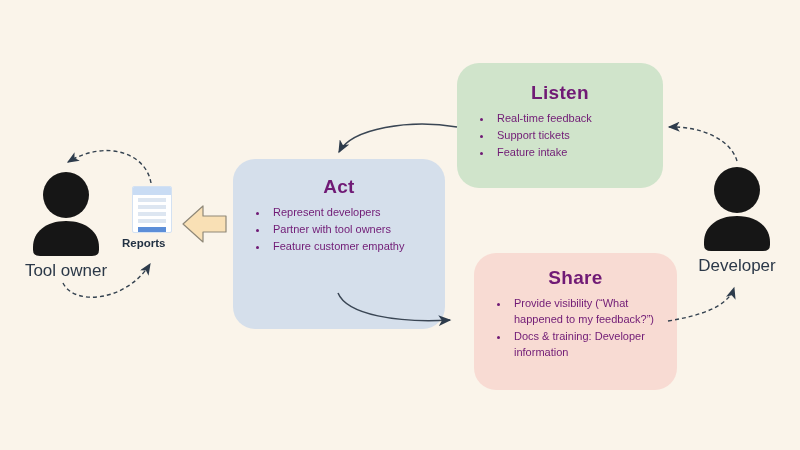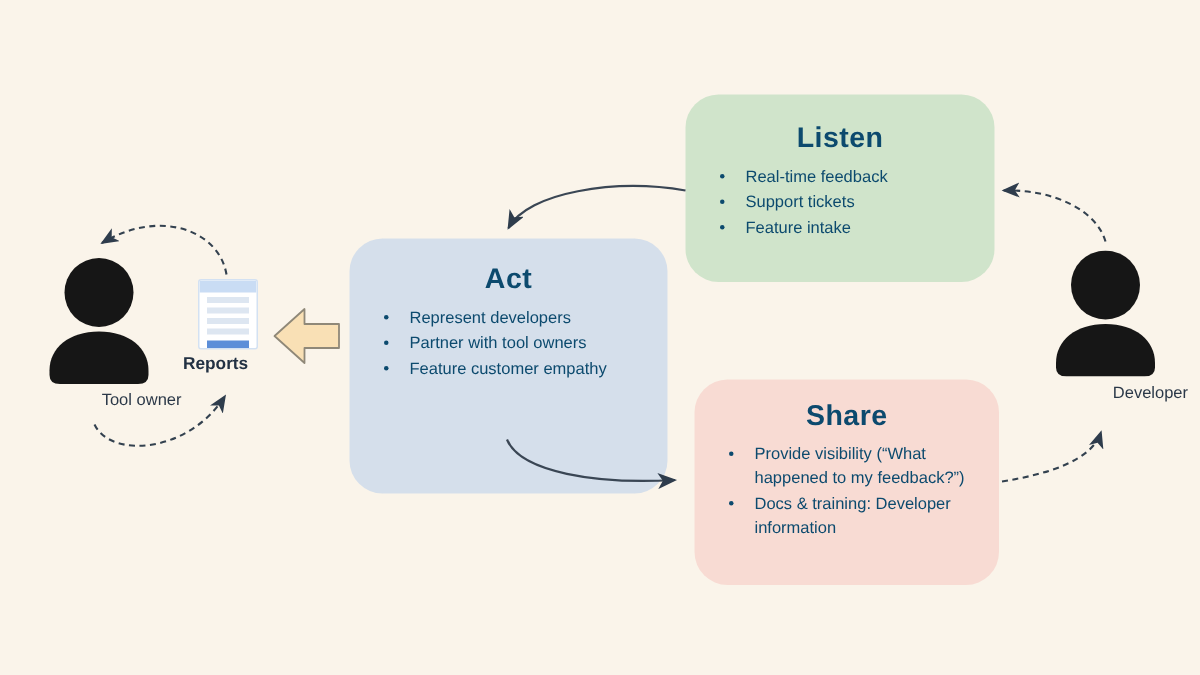--- a/index.html
+++ b/index.html
@@ -1,33 +1,33 @@
 <!DOCTYPE html>
 <html><head>
 <meta charset="utf-8">
 <style>
   html,body{margin:0;padding:0;}
   body{font-family:"Liberation Sans", sans-serif;}
   .stage{position:relative;width:800px;height:450px;overflow:hidden;background:#faf4ea;}
   .arrow-layer{position:absolute;left:0;top:0;width:800px;height:450px;pointer-events:none;z-index:5;}
-  .box{position:absolute;border-radius:22px;color:#0c4a6e;z-index:2;box-sizing:border-box;padding:0 12px;}
+  .box{position:absolute;border-radius:22px;color:#701a75;z-index:2;box-sizing:border-box;padding:0 12px;}
   .box-title{text-align:center;font-weight:bold;font-size:19px;letter-spacing:0.3px;}
   .box ul{margin:7px 0 0;padding-left:24px;font-size:11px;line-height:1.45;}
   .box li{padding-left:4px;margin:0 0 1px;}
   .box-listen{left:457px;top:63px;width:206px;height:125px;}
   .box-listen .box-title{margin-top:19px;}
   .box-act{left:233px;top:159px;width:212px;height:170px;}
   .box-act .box-title{margin-top:17px;}
-  .box-share{left:463px;top:253px;width:203px;height:137px;}
+  .box-share{left:474px;top:253px;width:203px;height:137px;}
   .box-share .box-title{margin-top:14px;}
   .actor{position:absolute;width:110px;text-align:center;z-index:2;}
   .actor-tool-owner{left:11px;top:172px;}
   .actor-developer{left:682px;top:167px;}
   .person-svg{display:block;margin:0 auto;}
-  .actor-label{margin-top:5px;font-size:11px;color:#2b3848;text-align:right;}
+  .actor-label{margin-top:5px;font-size:17px;color:#2b3848;}
   .artifact{position:absolute;left:122px;top:186px;width:60px;z-index:2;}
   .doc-icon{width:40px;height:47px;margin:0 auto;background:#ffffff;border:1px solid #d3e1f2;border-radius:2px;box-sizing:border-box;overflow:hidden;}
   .doc-top{height:8px;background:#c9dcf4;}
   .doc-line{height:4px;background:#dde6f1;margin:3px 5px 0;}
   .doc-bar{height:5px;background:#5c8ed8;margin:4px 5px 0;}
   .artifact-label{margin-top:4px;font-size:11.5px;font-weight:bold;color:#223143;}
 </style>
 </head>
 <body>
 

